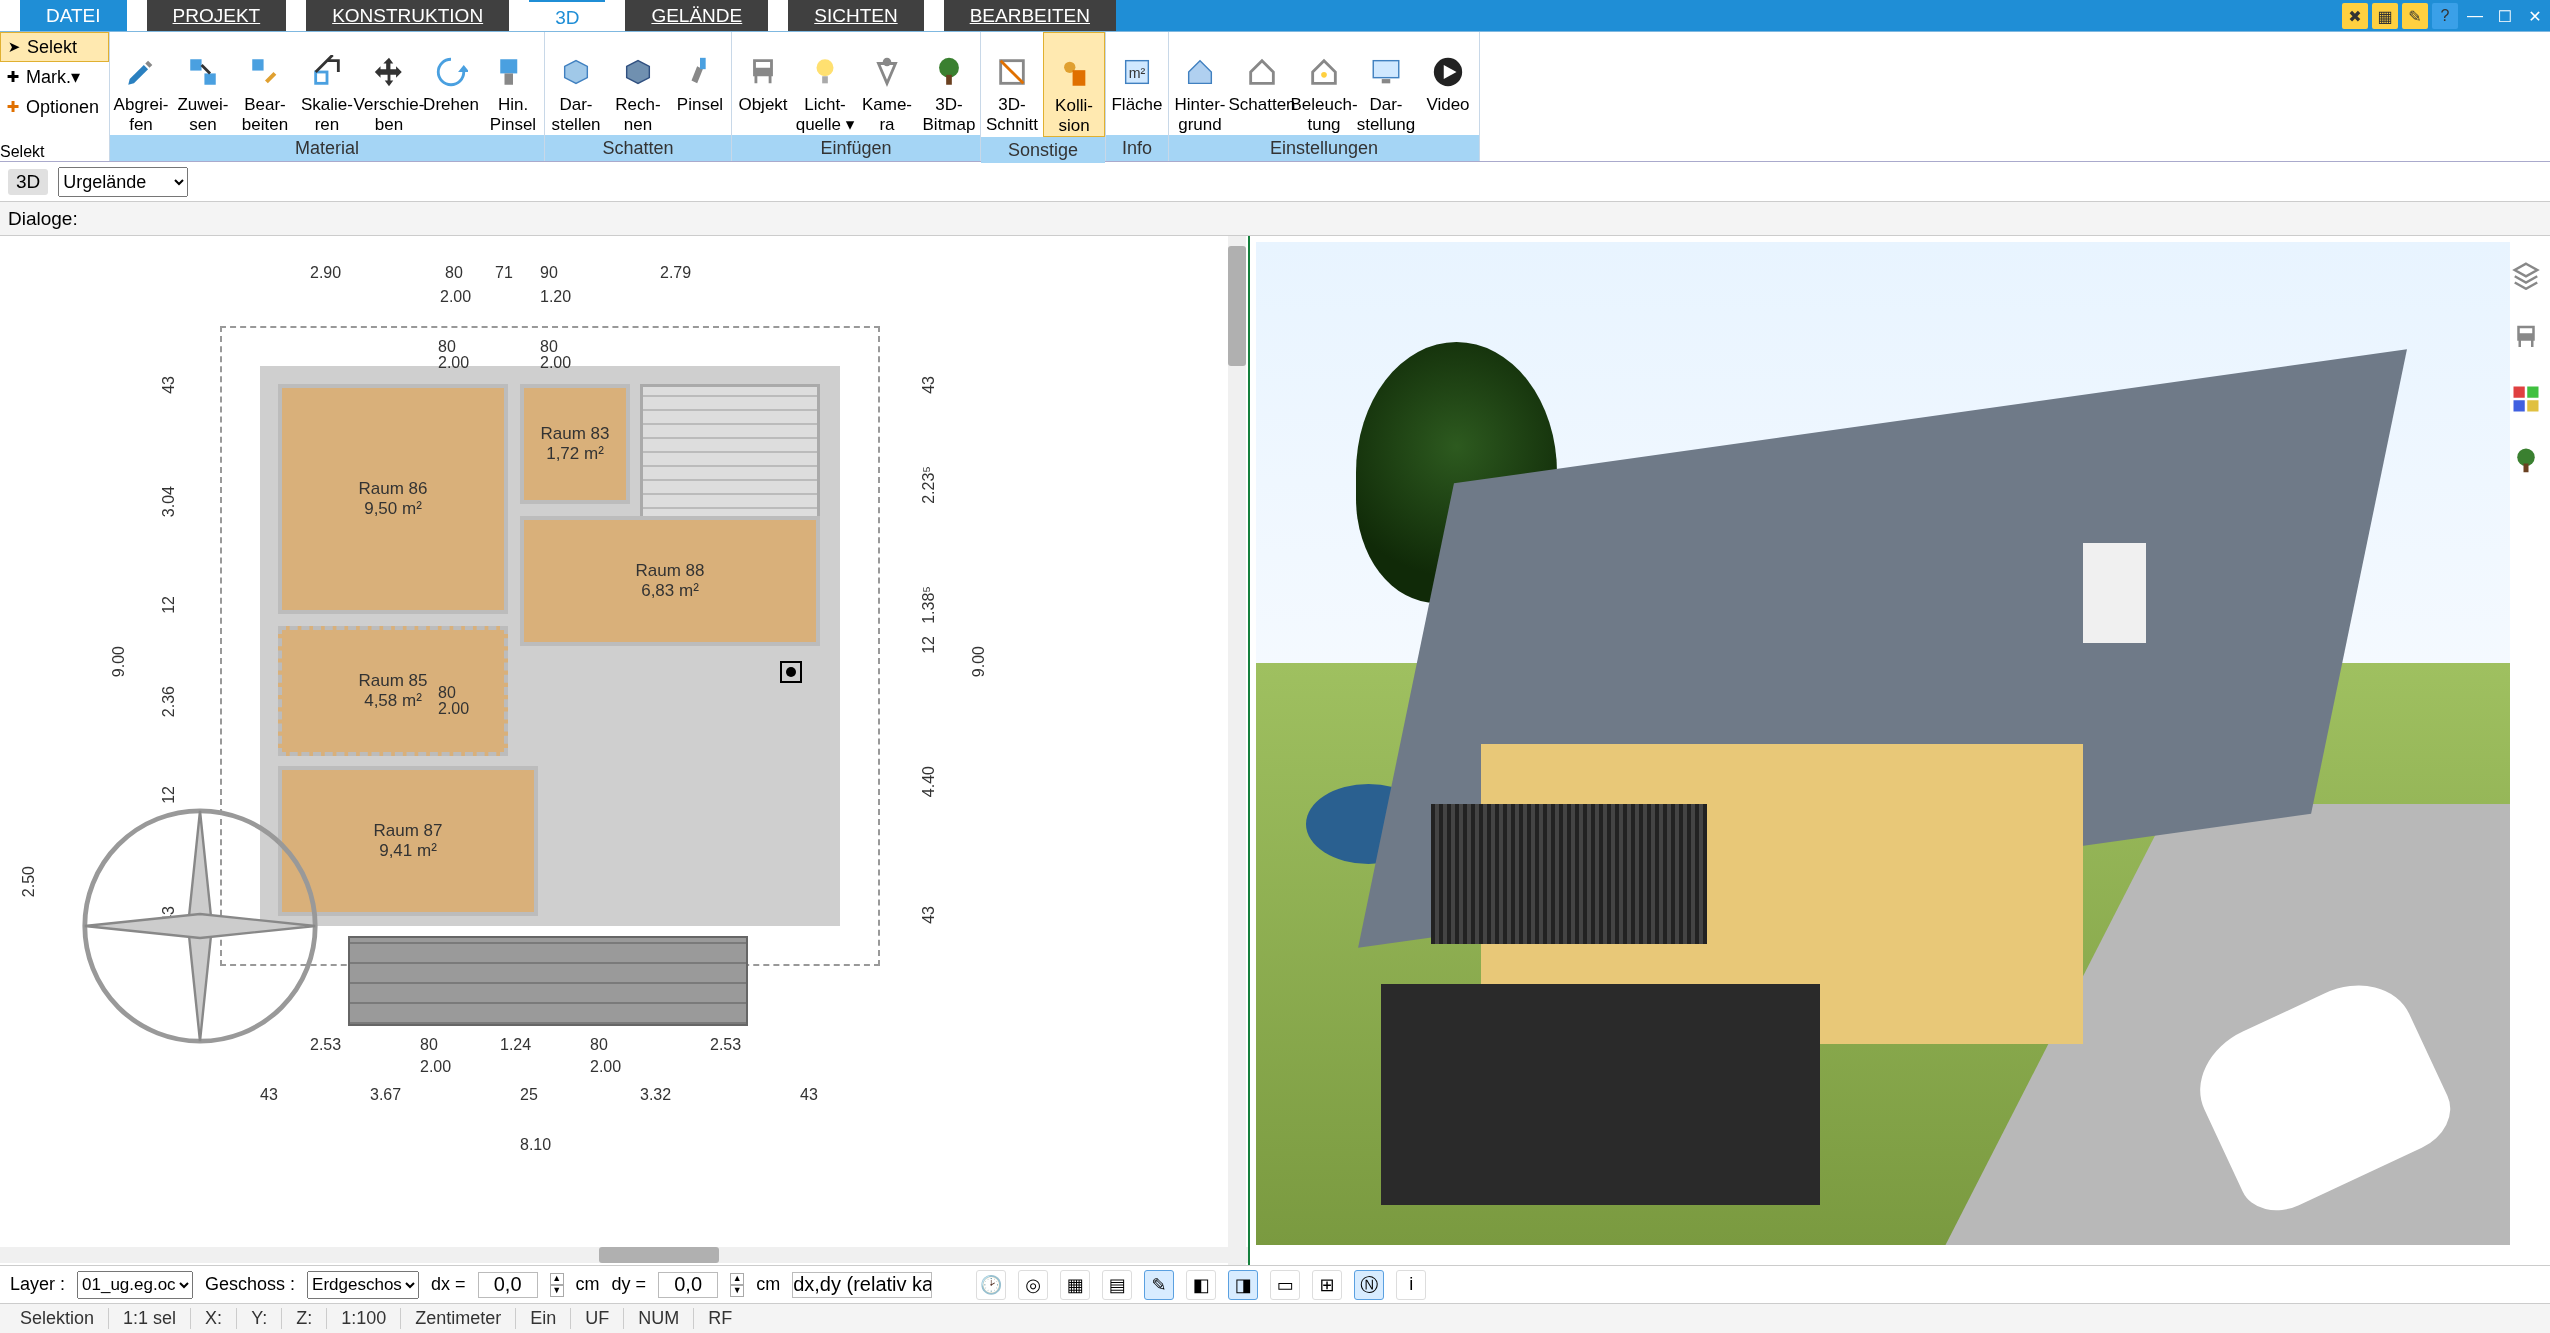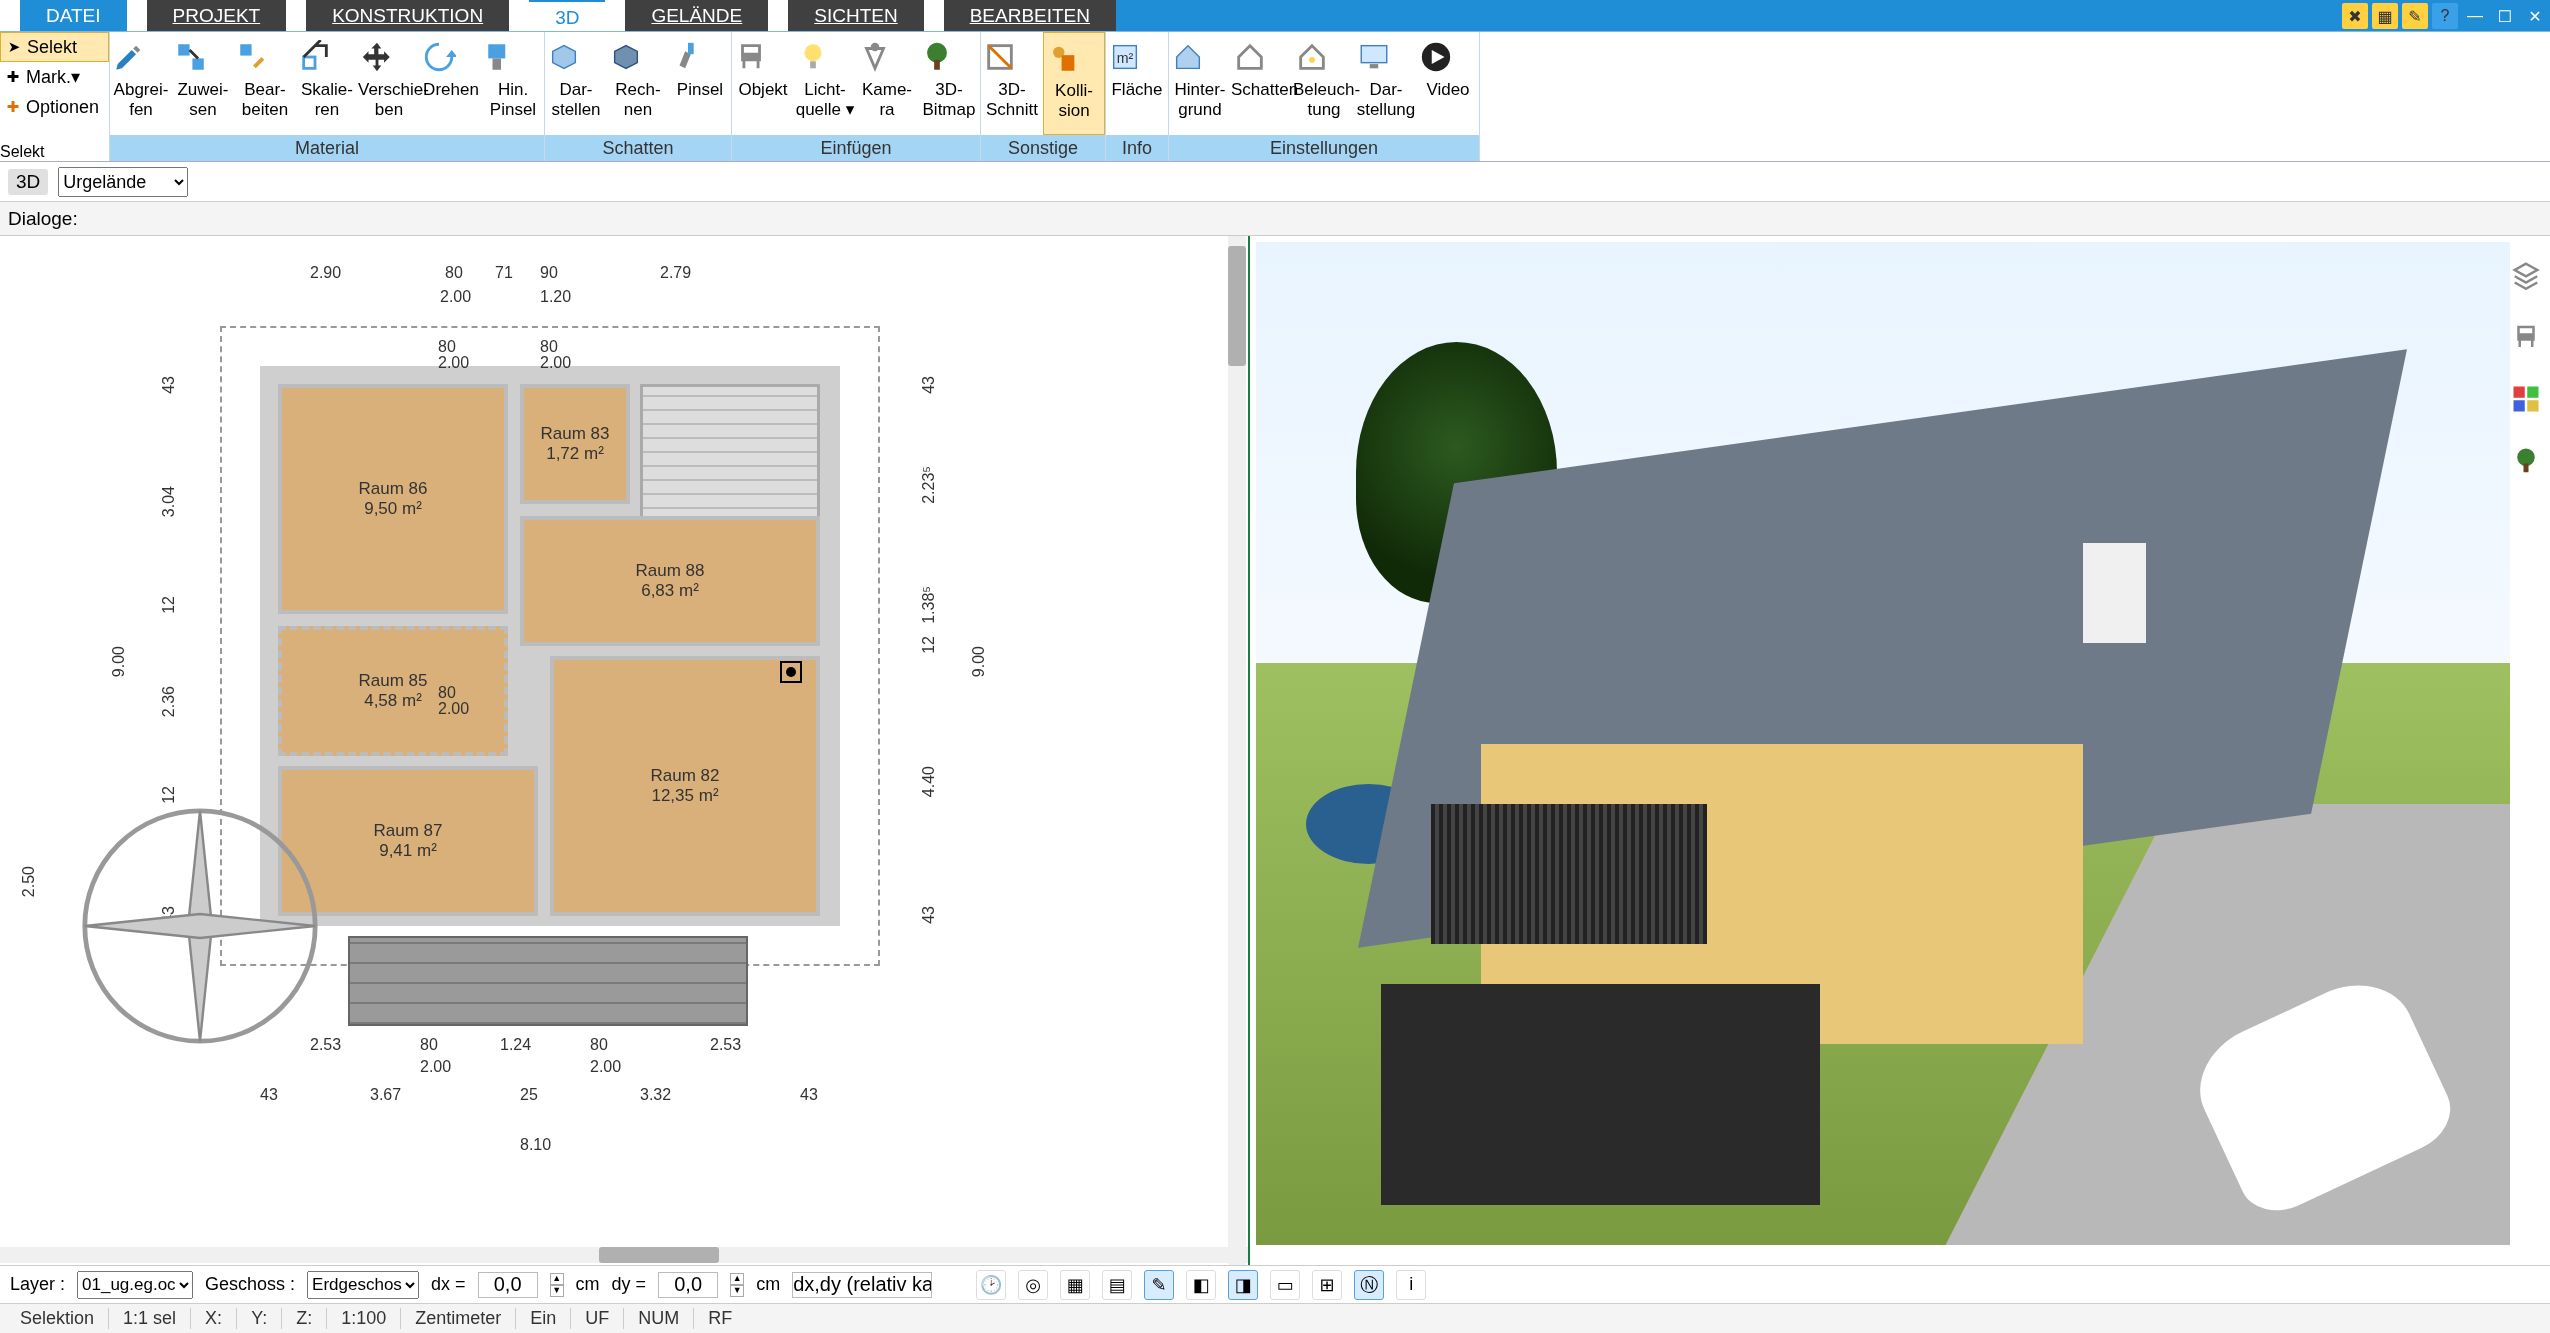--- a/index.html
+++ b/index.html
@@ -18,21 +18,21 @@
 
 .ribbon { display: flex; height: 130px; background: #fff; border-bottom: 1px solid #aac; }
 .ribbon-left { width: 110px; border-right: 1px solid #c8d8e8; display: flex; flex-direction: column; }
 .ribbon-left .row { display: flex; align-items: center; height: 30px; padding: 0 4px; font-size: 18px; }
 .ribbon-left .row .ico { width: 18px; height: 18px; margin-right: 4px; display: inline-flex; align-items: center; justify-content: center; font-size: 15px; }
 .ribbon-left .row.sel { background: #ffe9b0; border: 1px solid #e0b030; }
 
 .ribbon-group { display: flex; flex-direction: column; border-right: 1px solid #c8d8e8; }
 .ribbon-group .btns { flex: 1; display: flex; }
 .ribbon-group .grp-label { height: 26px; background: #a5d5f5; text-align: center; font-size: 18px; line-height: 26px; color: #333; }
-.r-btn { width: 62px; display: flex; flex-direction: column; padding-top: 6px; font-size: 17px; line-height: 20px; text-align: center; cursor: pointer; }
+.r-btn { width: 62px; display: flex; flex-direction: column; align-items: center; padding-top: 21px; font-size: 17px; line-height: 20px; text-align: center; cursor: pointer; }
 .r-btn .ico { width: 38px; height: 38px; margin-bottom: 4px; display: flex; align-items: center; justify-content: center; }
 .r-btn.active { background: #ffe9b0; border: 1px solid #e0b030; }
 .ico svg { width: 34px; height: 34px; }
 
 
 .secbar { height: 40px; display: flex; align-items: center; padding: 0 8px; font-size: 19px; border-bottom: 1px solid #ccc; gap: 10px; }
 .secbar .badge { background: #e0e0e0; padding: 2px 8px; border-radius: 3px; }
 .secbar select { font-size: 18px; height: 30px; width: 130px; }
 .dlgbar { height: 34px; display: flex; align-items: center; padding: 0 8px; font-size: 19px; background: #f4f4f4; border-bottom: 1px solid #ccc; }
 
@@ -434,24 +434,20 @@
           <span>Raum 88</span>
           <span>6,83 m²</span>
         </div>
       <div class="room" style="left:58px;top:360px;width:230px;height:130px;border-style:dashed">
           <span>Raum 85</span>
           <span>4,58 m²</span>
         </div>
       <div class="room" style="left:58px;top:500px;width:260px;height:150px">
           <span>Raum 87</span>
           <span>9,41 m²</span>
-        </div>
-      <div class="room" style="left:330px;top:390px;width:270px;height:260px">
-          <span>Raum 82</span>
-          <span>12,35 m²</span>
         </div>
       <div class="target" style="left:560px;top:395px"></div>
       <div class="terrace" style="left:128px;top:670px;width:400px;height:90px"></div>
 
       <div class="dim" style="left:218px;top:72px">80</div>
       <div class="dim" style="left:218px;top:88px">2.00</div>
       <div class="dim" style="left:320px;top:72px">80</div>
       <div class="dim" style="left:320px;top:88px">2.00</div>
       <div class="dim" style="left:218px;top:418px">80</div>
       <div class="dim" style="left:218px;top:434px">2.00</div>

